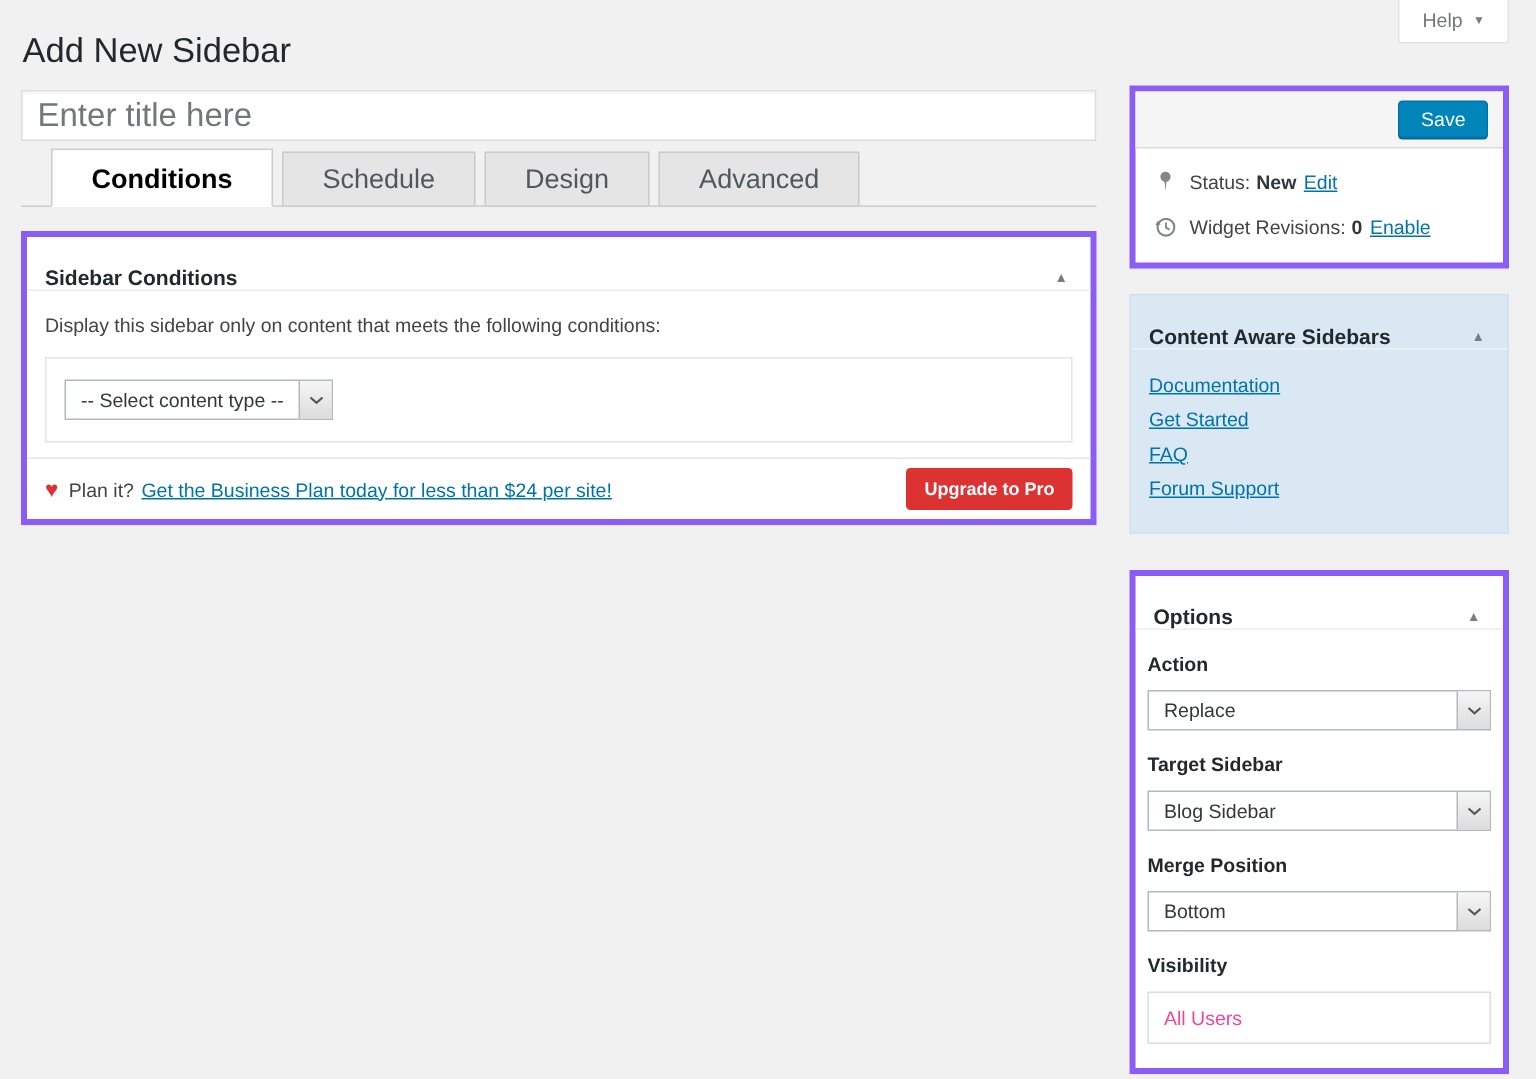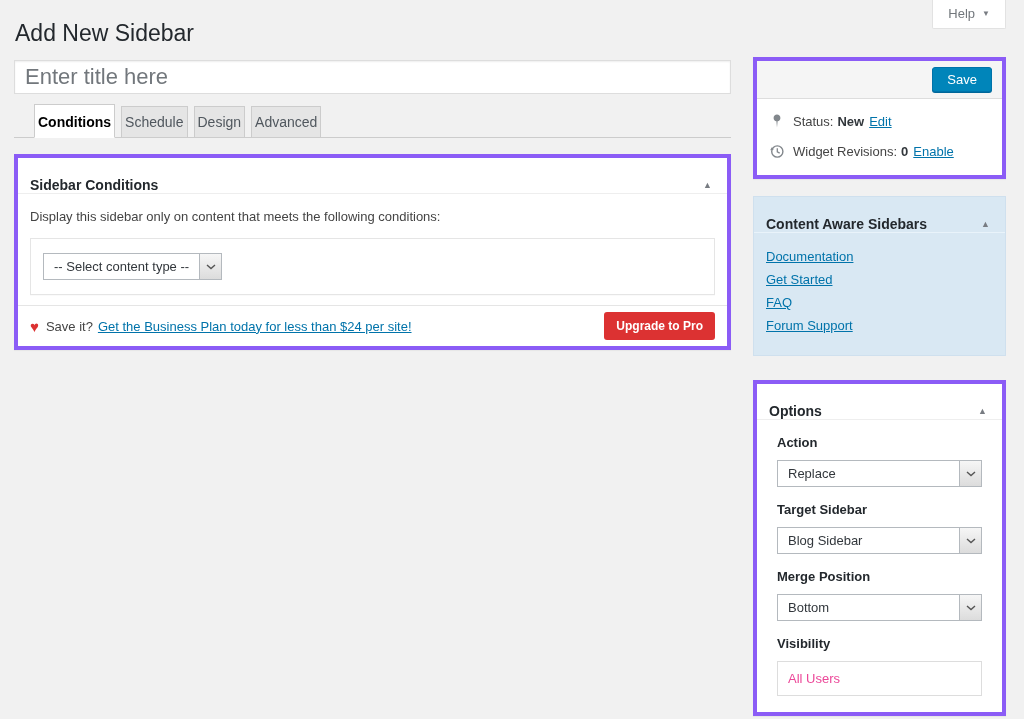--- a/index.html
+++ b/index.html
@@ -30,23 +30,23 @@
     border:1px solid #ddd;background:#fff;color:#32373c;outline:none;
     box-shadow:inset 0 1px 2px rgba(0,0,0,.07);
   }
   .title-input::placeholder{color:#72777c;opacity:1}
   
   .tab-bar{
     margin-top:7px;padding-left:20px;border-bottom:1px solid #ccc;
     display:flex;align-items:flex-end;height:36px;
   }
   .tab{
-    margin:0 6px -1px 0;padding:7px 3px;
+    margin:0 6px -1px 0;padding:7px 26px;
     border:1px solid #ccc;background:#e5e5e5;color:#50575e;
-    font-size:14px;cursor:pointer;white-space:nowrap;
+    font-size:18px;cursor:pointer;white-space:nowrap;
   }
   .tab.active{
     background:#fff;color:#000;font-weight:700;
     padding-top:9px;border-bottom-color:#fff;
   }
   
   .panel{background:#fff;border:4px solid #8b5cf6;box-shadow:0 1px 1px rgba(0,0,0,.04)}
   .panel-header{
     display:flex;align-items:flex-end;justify-content:space-between;
     padding:0 12px;height:35px;border-bottom:1px solid #eee;
@@ -107,21 +107,21 @@
   
   .bluebox{margin-top:17px;background:#d9e8f3;border:1px solid #cfe0ee}
   .bluebox .panel-header{border-bottom:1px solid #e9f3fa}
   .bluebox-body{padding:16px 12px 14px}
   .bluebox-body a{
     display:block;margin-bottom:8px;color:#0073aa;
     text-decoration:underline;font-size:13px;cursor:pointer;
   }
   
   .optionsbox{margin-top:24px}
-  .optionsbox-body{padding:0 20px 16px}
+  .optionsbox-body{padding:0 8px 16px}
   .opt-label{font-weight:700;color:#23282d;margin:15px 0 10px;font-size:13px}
   .visibility-box{
     border:1px solid #ddd;padding:9px 10px;color:#ec4899;
     font-size:13px;background:#fff;cursor:text;
   }
 </style>
 </head>
 <body>
 
 <div class="help-tab">
@@ -155,21 +155,21 @@
           <span class="sel-arrow">
             <svg width="10" height="6" viewBox="0 0 10 6">
                 <path d="M1 1l4 3.6L9 1" fill="none" stroke="#555" stroke-width="1.4"></path>
               </svg>
           </span>
         </div>
       </div>
     </div>
     <div class="panel-footer">
       <span class="heart">♥</span>
-      <span class="like-text">Save it?</span>
+      <span class="like-text">Plan it?</span>
       <a class="link">Get the Business Plan today for less than $24 per site!</a>
       <span class="spacer"></span>
       <button class="upgrade-btn">Upgrade to Pro</button>
     </div>
   </div>
 </div>
 
 <div class="right-col">
 
   <div class="panel">

